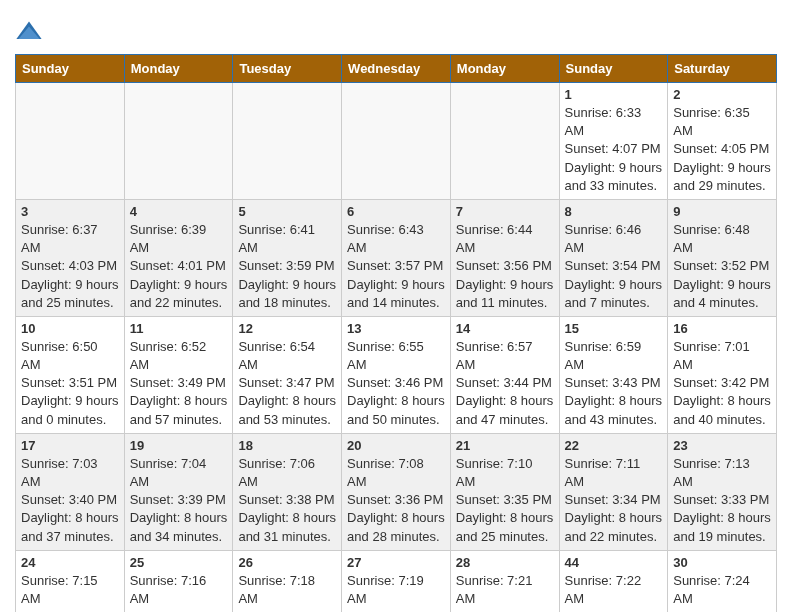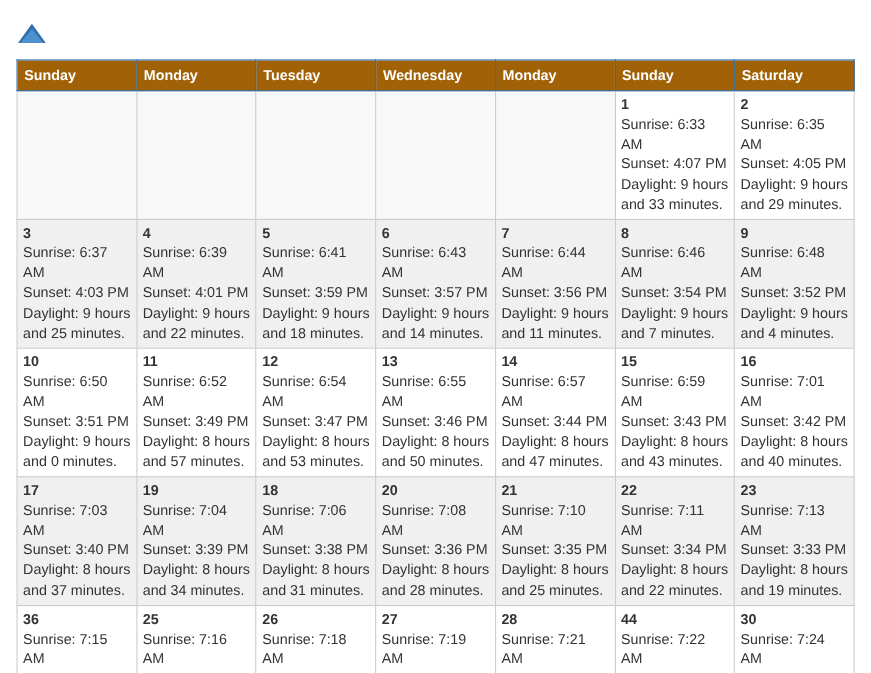--- a/index.html
+++ b/index.html
@@ -227,21 +227,21 @@
           <span class="day-number">22</span>
           <div class="day-info">Sunrise: 7:11 AM<br>Sunset: 3:34 PM<br>Daylight: 8 hours and 22 minutes.</div>
         </td>
         <td class="shaded">
           <span class="day-number">23</span>
           <div class="day-info">Sunrise: 7:13 AM<br>Sunset: 3:33 PM<br>Daylight: 8 hours and 19 minutes.</div>
         </td>
       </tr>
       <tr>
         <td>
-          <span class="day-number">36</span>
+          <span class="day-number">24</span>
           <div class="day-info">Sunrise: 7:15 AM<br>Sunset: 3:32 PM<br>Daylight: 8 hours and 17 minutes.</div>
         </td>
         <td>
           <span class="day-number">25</span>
           <div class="day-info">Sunrise: 7:16 AM<br>Sunset: 3:31 PM<br>Daylight: 8 hours and 14 minutes.</div>
         </td>
         <td>
           <span class="day-number">26</span>
           <div class="day-info">Sunrise: 7:18 AM<br>Sunset: 3:30 PM<br>Daylight: 8 hours and 11 minutes.</div>
         </td>

